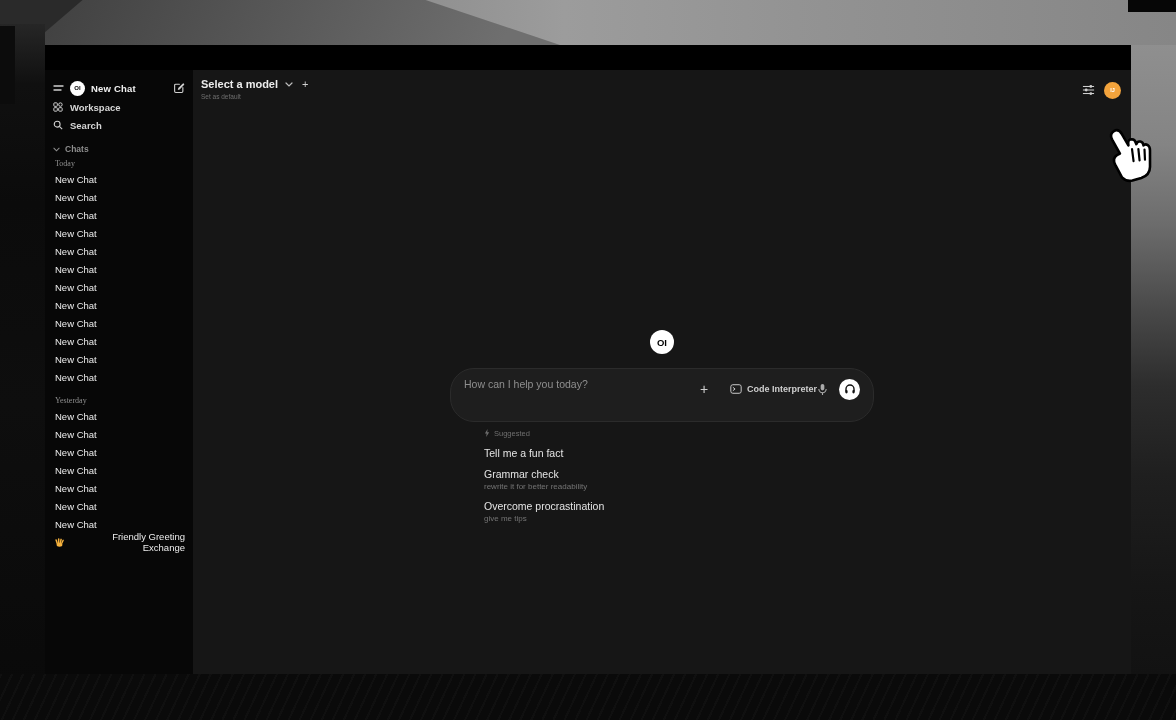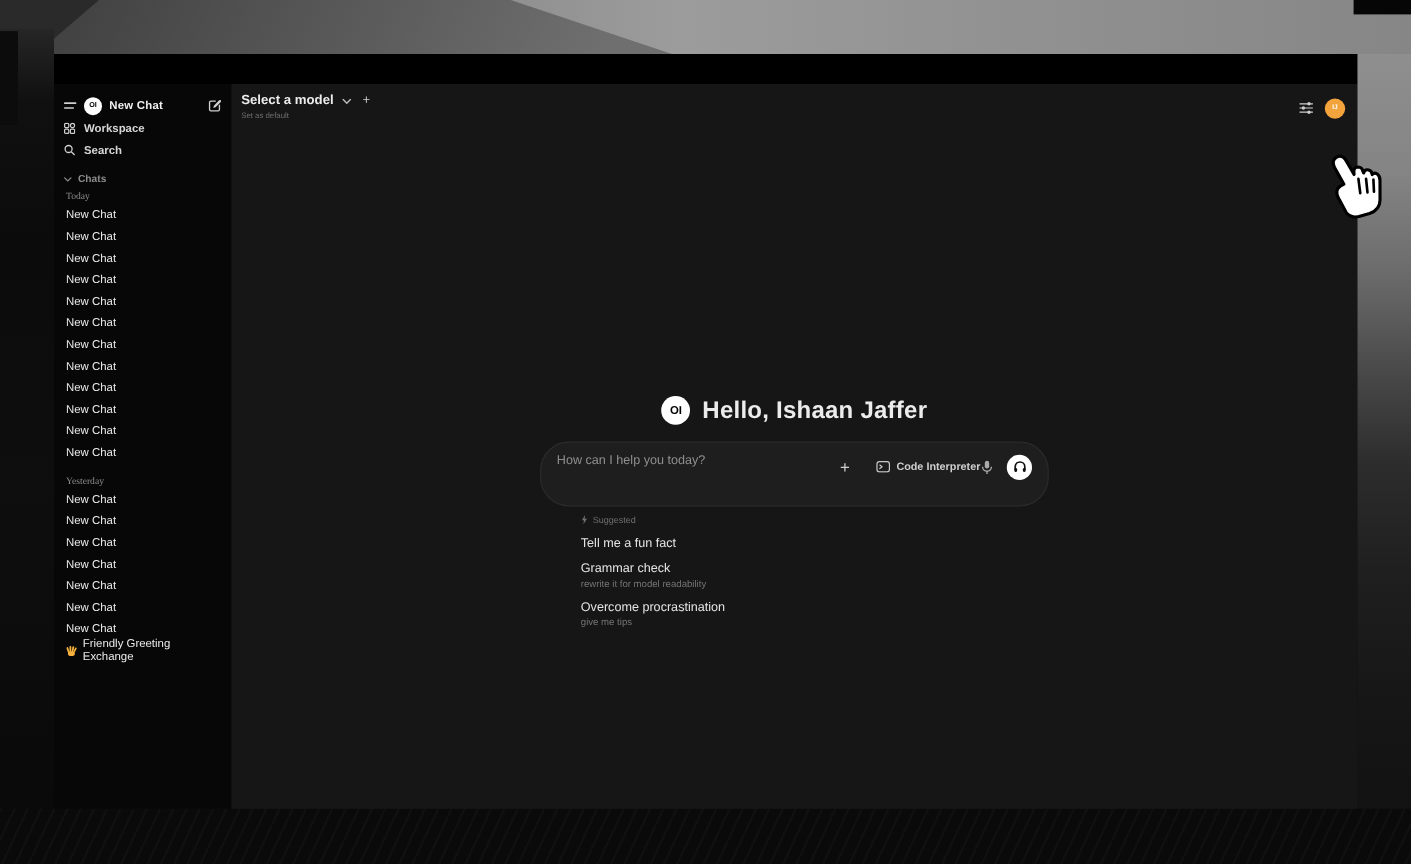--- a/index.html
+++ b/index.html
@@ -34,21 +34,21 @@
   .sb-header{display:flex;align-items:center;height:20px;gap:6px;}
   .sb-title{font-size:9.5px;font-weight:bold;color:#f0f0f0;letter-spacing:.2px;}
   .sb-spacer{flex:1;}
   .logo-circle{width:15px;height:15px;border-radius:50%;background:#fff;color:#000;
         display:flex;align-items:center;justify-content:center;font-size:6px;font-weight:bold;flex:none;}
   .nav-row{display:flex;align-items:center;height:18px;gap:7px;font-size:9.5px;font-weight:bold;color:#d6d6d6;cursor:pointer;}
   .chats-row{display:flex;align-items:center;height:14px;margin-top:8px;gap:5px;font-size:8.5px;color:#8d8d8d;font-weight:bold;}
   .group-label{height:14px;display:flex;align-items:center;font-size:8px;color:#8f8f8f;padding-left:2px;font-family:Liberation Serif, serif;}
   .group-label.yd{margin-top:7px;}
   .chat-item{height:18px;display:flex;align-items:center;font-size:9.5px;color:#ececec;padding-left:2px;border-radius:4px;cursor:pointer;}
-  .named-chat{height:18px;display:flex;align-items:center;gap:4px;font-size:9.5px;color:#ececec;padding-left:2px;cursor:pointer;}
+  .named-chat{height:18px;display:flex;align-items:center;gap:4px;font-size:9.5px;color:#ececec;padding-left:2px;cursor:pointer;text-align:right;}
 
   
   .main{flex:1;background:#161616;position:relative;}
   .main-header{position:absolute;left:0;right:0;top:0;display:flex;justify-content:space-between;padding:8px 10px 0 8px;}
   .model-line{display:flex;align-items:center;gap:7px;}
   .model-name{font-size:11px;font-weight:bold;color:#ececec;}
   .model-plus{font-size:11px;color:#cfcfcf;margin-left:2px;}
   .set-default{font-size:6.5px;color:#6f6f6f;margin-top:3px;}
   .hdr-right{display:flex;align-items:center;gap:9px;margin-top:2px;}
   .avatar{width:17px;height:17px;border-radius:50%;background:#f2a33c;color:#fff;
@@ -267,21 +267,20 @@
                   </g>
                 </svg>
             </span>
             <span class="avatar">IJ</span>
           </div>
         </div>
 
         <div class="center-col">
           <div class="greeting">
             <span class="greet-logo">OI</span>
-            <span class="greet-text">Hello, Ishaan Jaffer</span>
           </div>
 
           <div class="input-card">
             <div class="placeholder">How can I help you today?</div>
             <div class="input-controls">
               <span class="plus-btn">+</span>
               <span class="ci-btn">
                 <span>
                   <svg width="12" height="10" viewBox="0 0 13 11" fill="none" stroke="#c9c9c9" stroke-width="1.1">
                       <rect x=".8" y=".8" width="11.4" height="9.4" rx="2.2"></rect>
@@ -320,21 +319,21 @@
               <span>Suggested</span>
             </div>
             <div>
 
                 <div class="sug-item">
                   <div class="sug-title">Tell me a fun fact</div>
                 </div>
 
                 <div class="sug-item">
                   <div class="sug-title">Grammar check</div>
-                  <div class="sug-sub">rewrite it for model readability</div>
+                  <div class="sug-sub">rewrite it for better readability</div>
                 </div>
 
                 <div class="sug-item">
                   <div class="sug-title">Overcome procrastination</div>
                   <div class="sug-sub">give me tips</div>
                 </div>
               </div>
           </div>
         </div>
 

